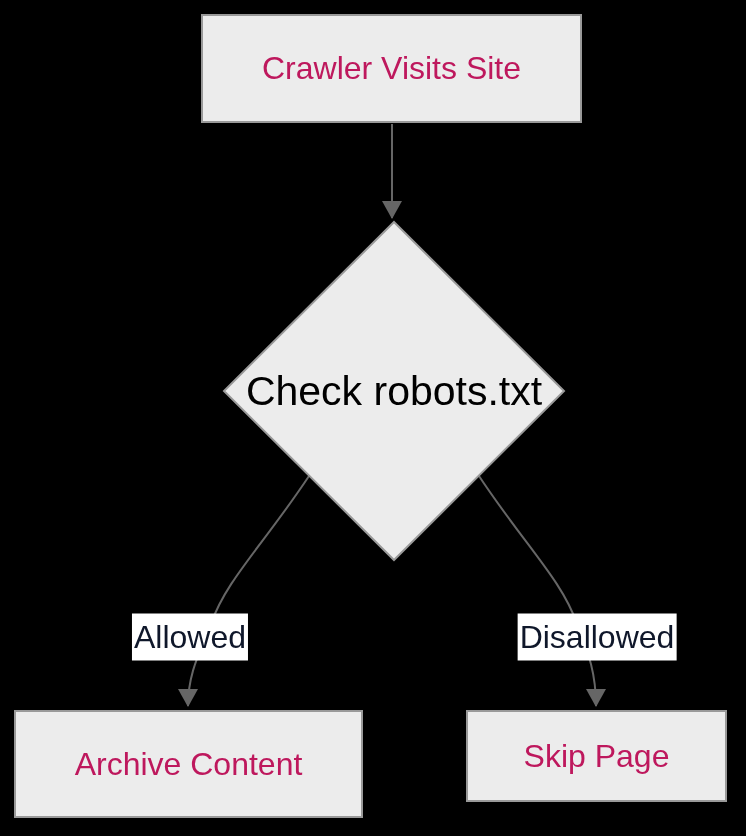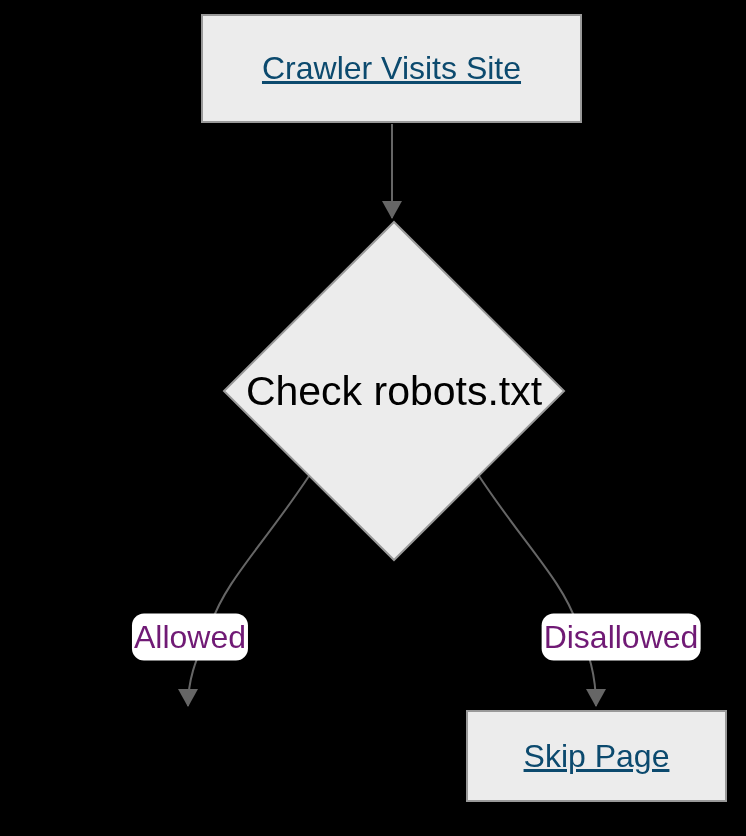--- a/index.html
+++ b/index.html
@@ -33,24 +33,23 @@
     stroke-width: 2px;
   }
   .node {
     position: absolute;
     box-sizing: border-box;
     background: #ececec;
     border: 2px solid #999999;
     display: flex;
     align-items: center;
     justify-content: center;
-    color: #0c4a6e;
+    color: #be185d;
     font-size: 32px;
     text-align: left;
-    text-decoration: underline;
   }
   .node-crawler  { left: 201px; top: 14px;  width: 381px; height: 109px; }
   .node-archive  { left: 14px;  top: 710px; width: 349px; height: 108px; }
   .node-skip     { left: 466px; top: 710px; width: 261px; height: 92px; }
   .diamond-text {
     position: absolute;
     left: 244px;
     top: 371px;
     width: 300px;
     height: 40px;
@@ -58,30 +57,29 @@
     align-items: center;
     justify-content: center;
     color: #000000;
     font-size: 41px;
     text-align: center;
   }
   .edge-label {
     position: absolute;
     transform: translate(-50%, -50%);
     background: #ffffff;
-    color: #701a75;
+    color: #0f172a;
     font-size: 32px;
     line-height: 37px;
     padding: 5px 2px;
     white-space: nowrap;
     text-align: center;
-    border-radius: 12px;
   }
   .edge-label-allowed    { left: 190px; top: 637px; }
-  .edge-label-disallowed { left: 597px; top: 637px; margin-left: 24px; }
+  .edge-label-disallowed { left: 597px; top: 637px; }
 </style>
 </head>
 <body>
 
 <div class="canvas">
 
   <svg class="edges-layer" viewBox="0 0 746 836" xmlns="http://www.w3.org/2000/svg">
     <defs>
       <marker id="arrowhead" viewBox="0 0 18 20" markerUnits="userSpaceOnUse" markerWidth="18" markerHeight="20" refX="17" refY="10" orient="auto">
         <path d="M0,0 L18,10 L0,20 Z" fill="#666666"></path>
@@ -98,20 +96,23 @@
   </svg>
 
   <div class="node node-crawler">
     <span>Crawler Visits Site</span>
   </div>
 
   <div class="diamond-text">
     <span>Check robots.txt</span>
   </div>
 
+  <div class="node node-archive">
+    <span>Archive Content</span>
+  </div>
 
   <div class="node node-skip">
     <span>Skip Page</span>
   </div>
 
   <div class="edge-label edge-label-allowed">Allowed</div>
 
   <div class="edge-label edge-label-disallowed">Disallowed</div>
 
 </div>

